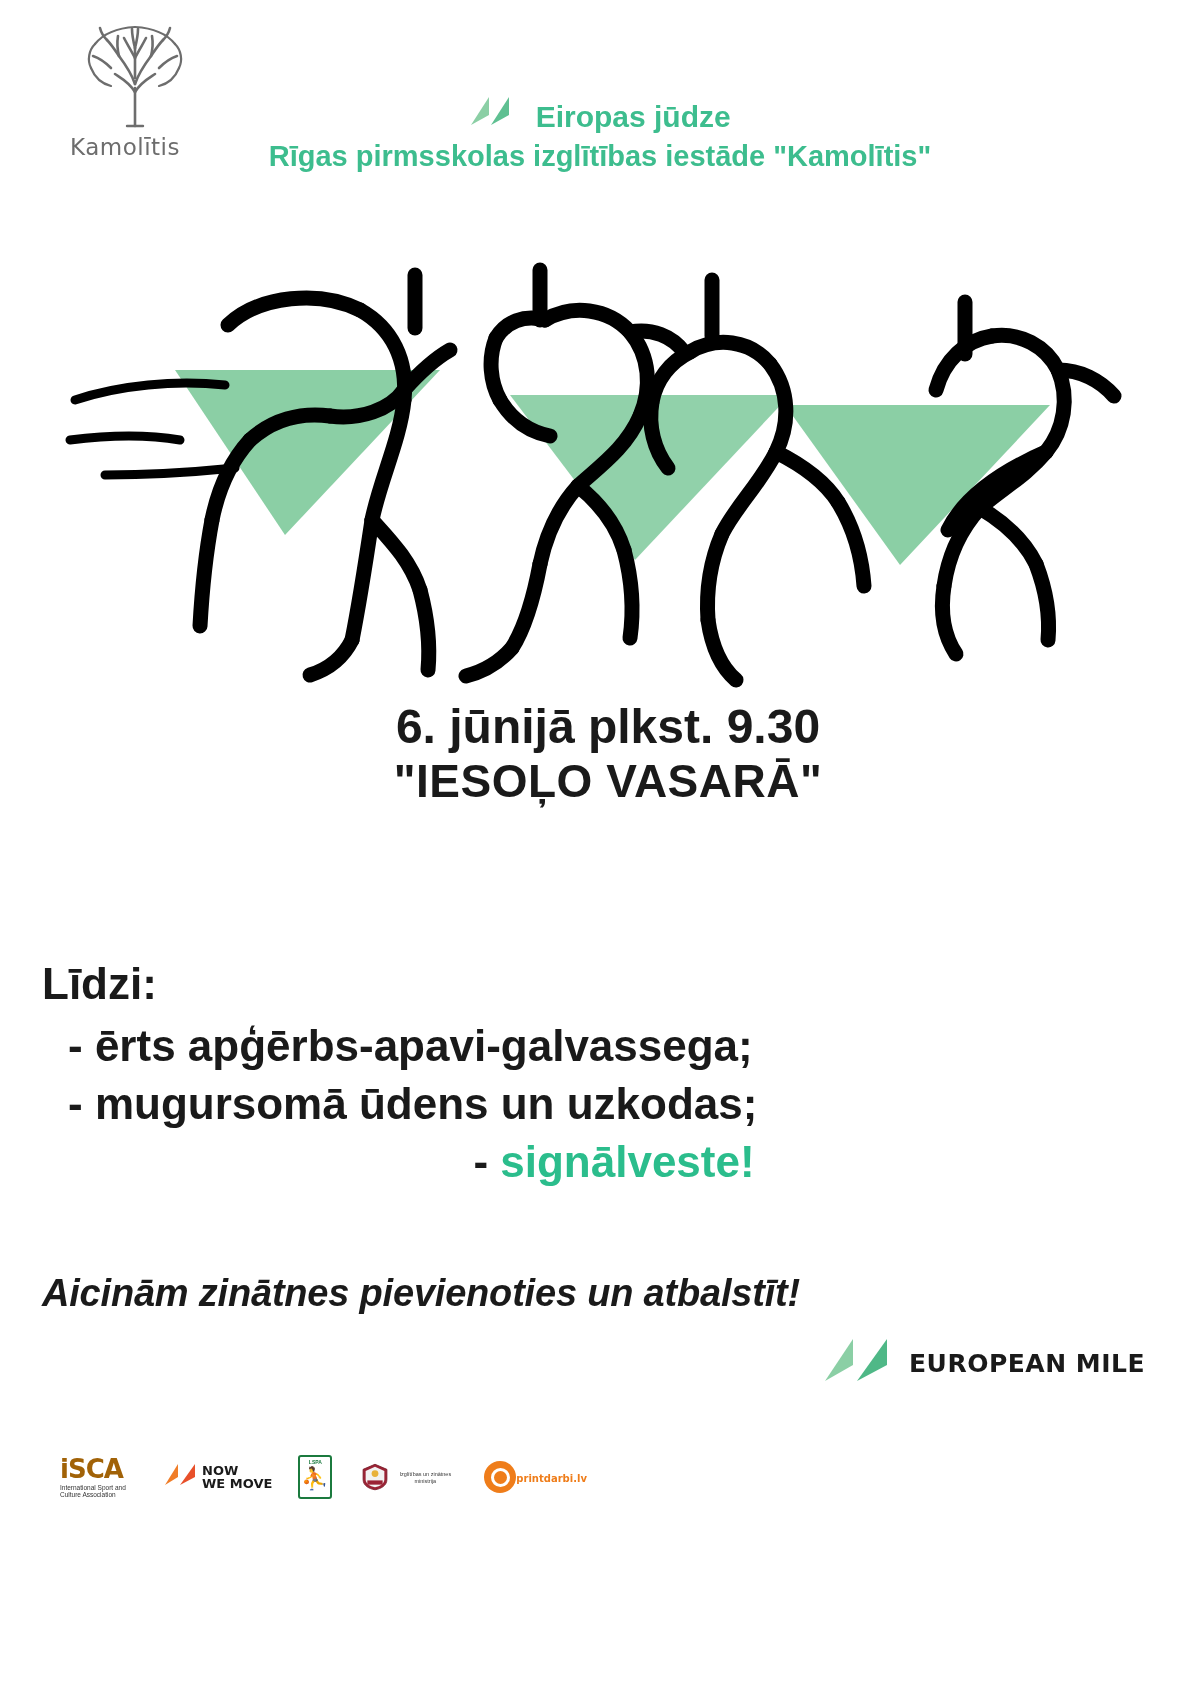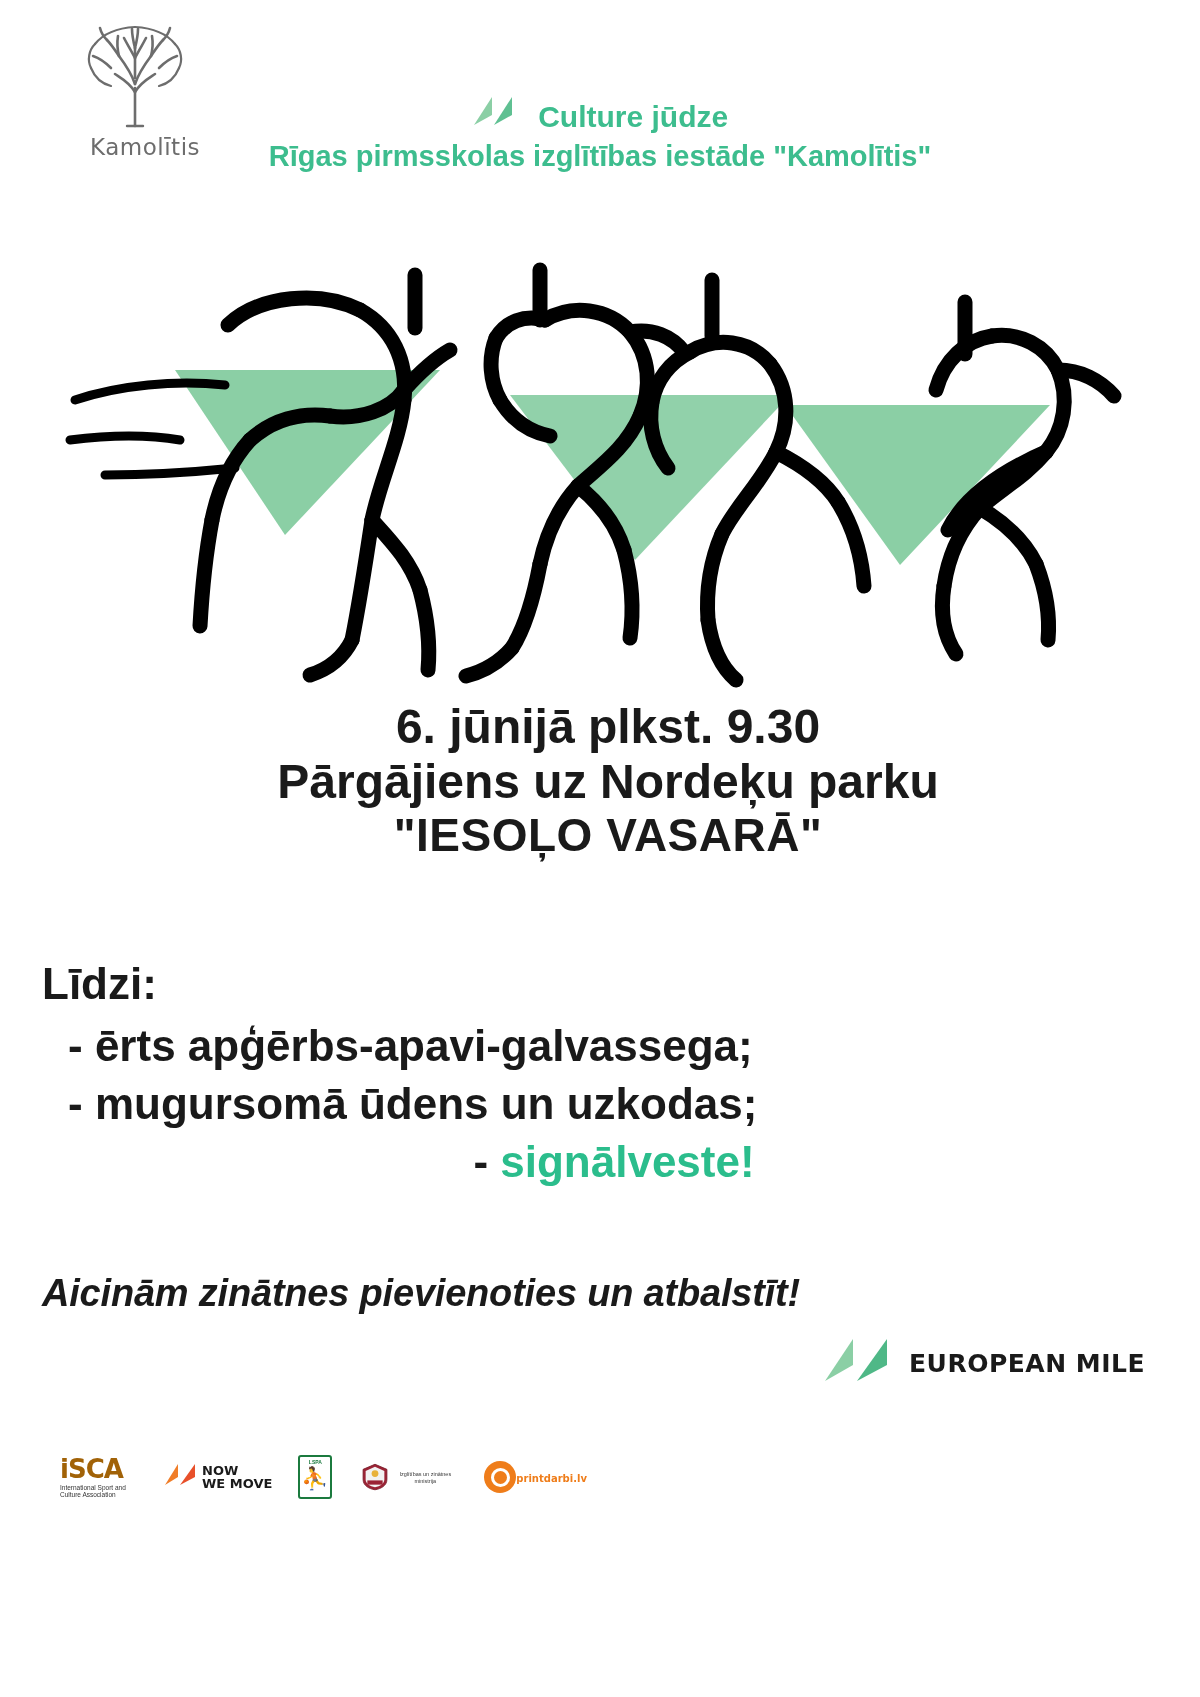--- a/index.html
+++ b/index.html
@@ -21,21 +21,21 @@
     position: absolute;
     top: 0; left: 0; right: 0;
     height: 250px;
   }
 
   .brand-logo {
     position: absolute;
     left: 70px;
     top: 22px;
     width: 130px;
-    text-align: right;
+    text-align: left;
   }
   .brand-logo .tree {
     display: block;
     margin: 0 auto;
   }
   .brand-logo .brand-name {
     display: block;
     margin-top: 2px;
     font-family: "DejaVu Sans", sans-serif;
     font-size: 23px;
@@ -245,21 +245,21 @@
   </div>
 
   <div class="header-text">
     <div>
       <span class="header-mark">
         <svg width="46" height="34" viewBox="0 0 46 34">
           <path d="M2 30 L20 2 L20 20 Z" fill="#8bcfa5"></path>
           <path d="M22 30 L40 2 L40 20 Z" fill="#5fc092"></path>
         </svg>
       </span>
-      <span class="header-line1">Culture jūdze</span>
+      <span class="header-line1">Eiropas jūdze</span>
     </div>
     <div class="header-line3">Rīgas pirmsskolas izglītības iestāde "Kamolītis"</div>
   </div>
 </div>
 
 <div class="illustration">
   <svg width="1200" height="460" viewBox="0 0 1200 460">
 
     <g>
       <path d="M175 135 L440 135 L285 300 Z" fill="#8bcfa5" transform="translate(0,-5)"></path>
@@ -329,21 +329,20 @@
       <path d="M980 268 C1004 282 1024 300 1036 324"></path>
       <path d="M1036 324 C1046 350 1050 378 1048 400"></path>
       <path d="M1058 130 C1080 130 1100 140 1114 156"></path>
       <path d="M965 62 L965 114"></path>
     </g>
   </svg>
 </div>
 
 <div class="event-block">
   <div class="event-line-1">6. jūnijā plkst. 9.30</div>
-  <div class="event-line-2">Pārgājiens uz Nordeķu parku</div>
   <div class="event-line-3">"IESOĻO VASARĀ"</div>
 </div>
 
 <div class="bring-block">
   <div class="bring-title">Līdzi:</div>
   <div class="bring-item">
     <span class="dash">- </span><span>ērts apģērbs-apavi-galvassega;</span>
   </div>
   <div class="bring-item">
     <span class="dash">- </span><span>mugursomā ūdens un uzkodas;</span>

